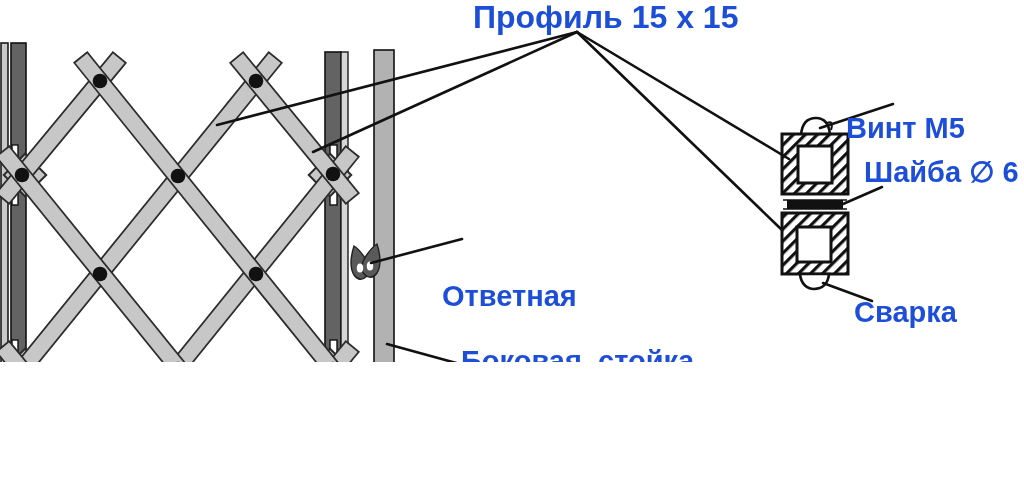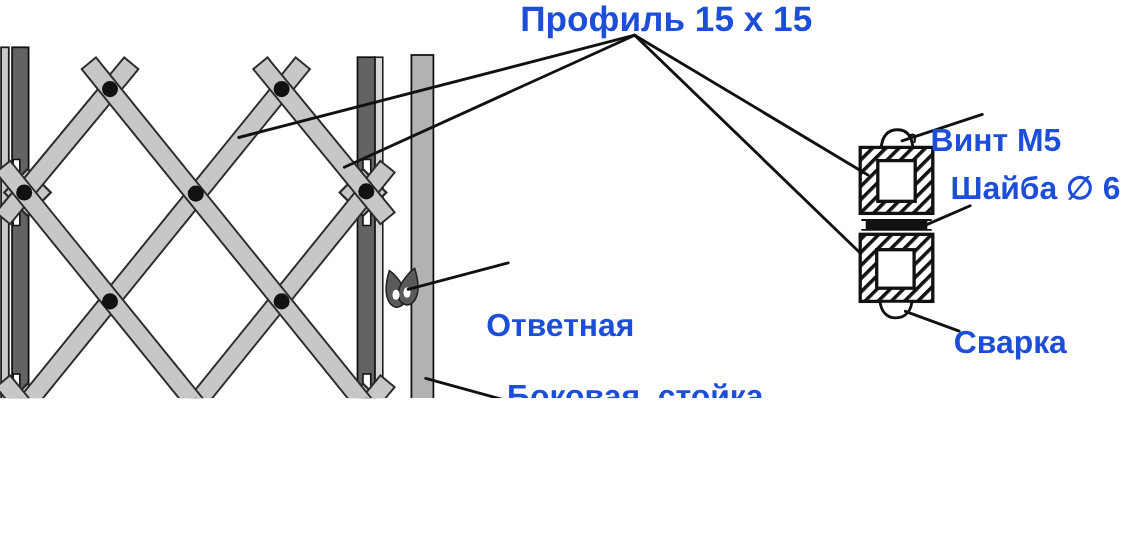--- a/index.html
+++ b/index.html
@@ -135,21 +135,21 @@
       <line x1="872" y1="301" x2="823" y2="283"></line>
       <line x1="462" y1="239" x2="371" y2="263"></line>
       <line x1="489" y1="372" x2="387" y2="344"></line>
       <line x1="438" y1="456" x2="335" y2="426"></line>
     </g>
   </svg>
 
   <div class="lbl t32" style="left:473px;top:1px;">Профиль 15 х 15</div>
   <div class="lbl t29" style="left:846px;top:74px;margin-top:40px;">Винт М5</div>
   <div class="lbl t29" style="left:864px;top:158px;">Шайба ∅ 6</div>
-  <div class="lbl t29" style="left:854px;top:298px;margin-left:13px;">Сварка</div>
+  <div class="lbl t29" style="left:854px;top:298px;">Сварка</div>
 
   <div class="lbl t29 multiline" style="left:442px;top:209px;">
     <div>Ответная</div>
     <div>под навесной</div>
     <div>замок</div>
   </div>
 
   <div class="lbl t29" style="left:461px;top:347px;">Боковая  стойка</div>
   <div id="rect-symbol"></div>
   <div class="lbl t30" style="left:533px;top:378px;font-family:Liberation Mono, monospace;">40*25</div>

